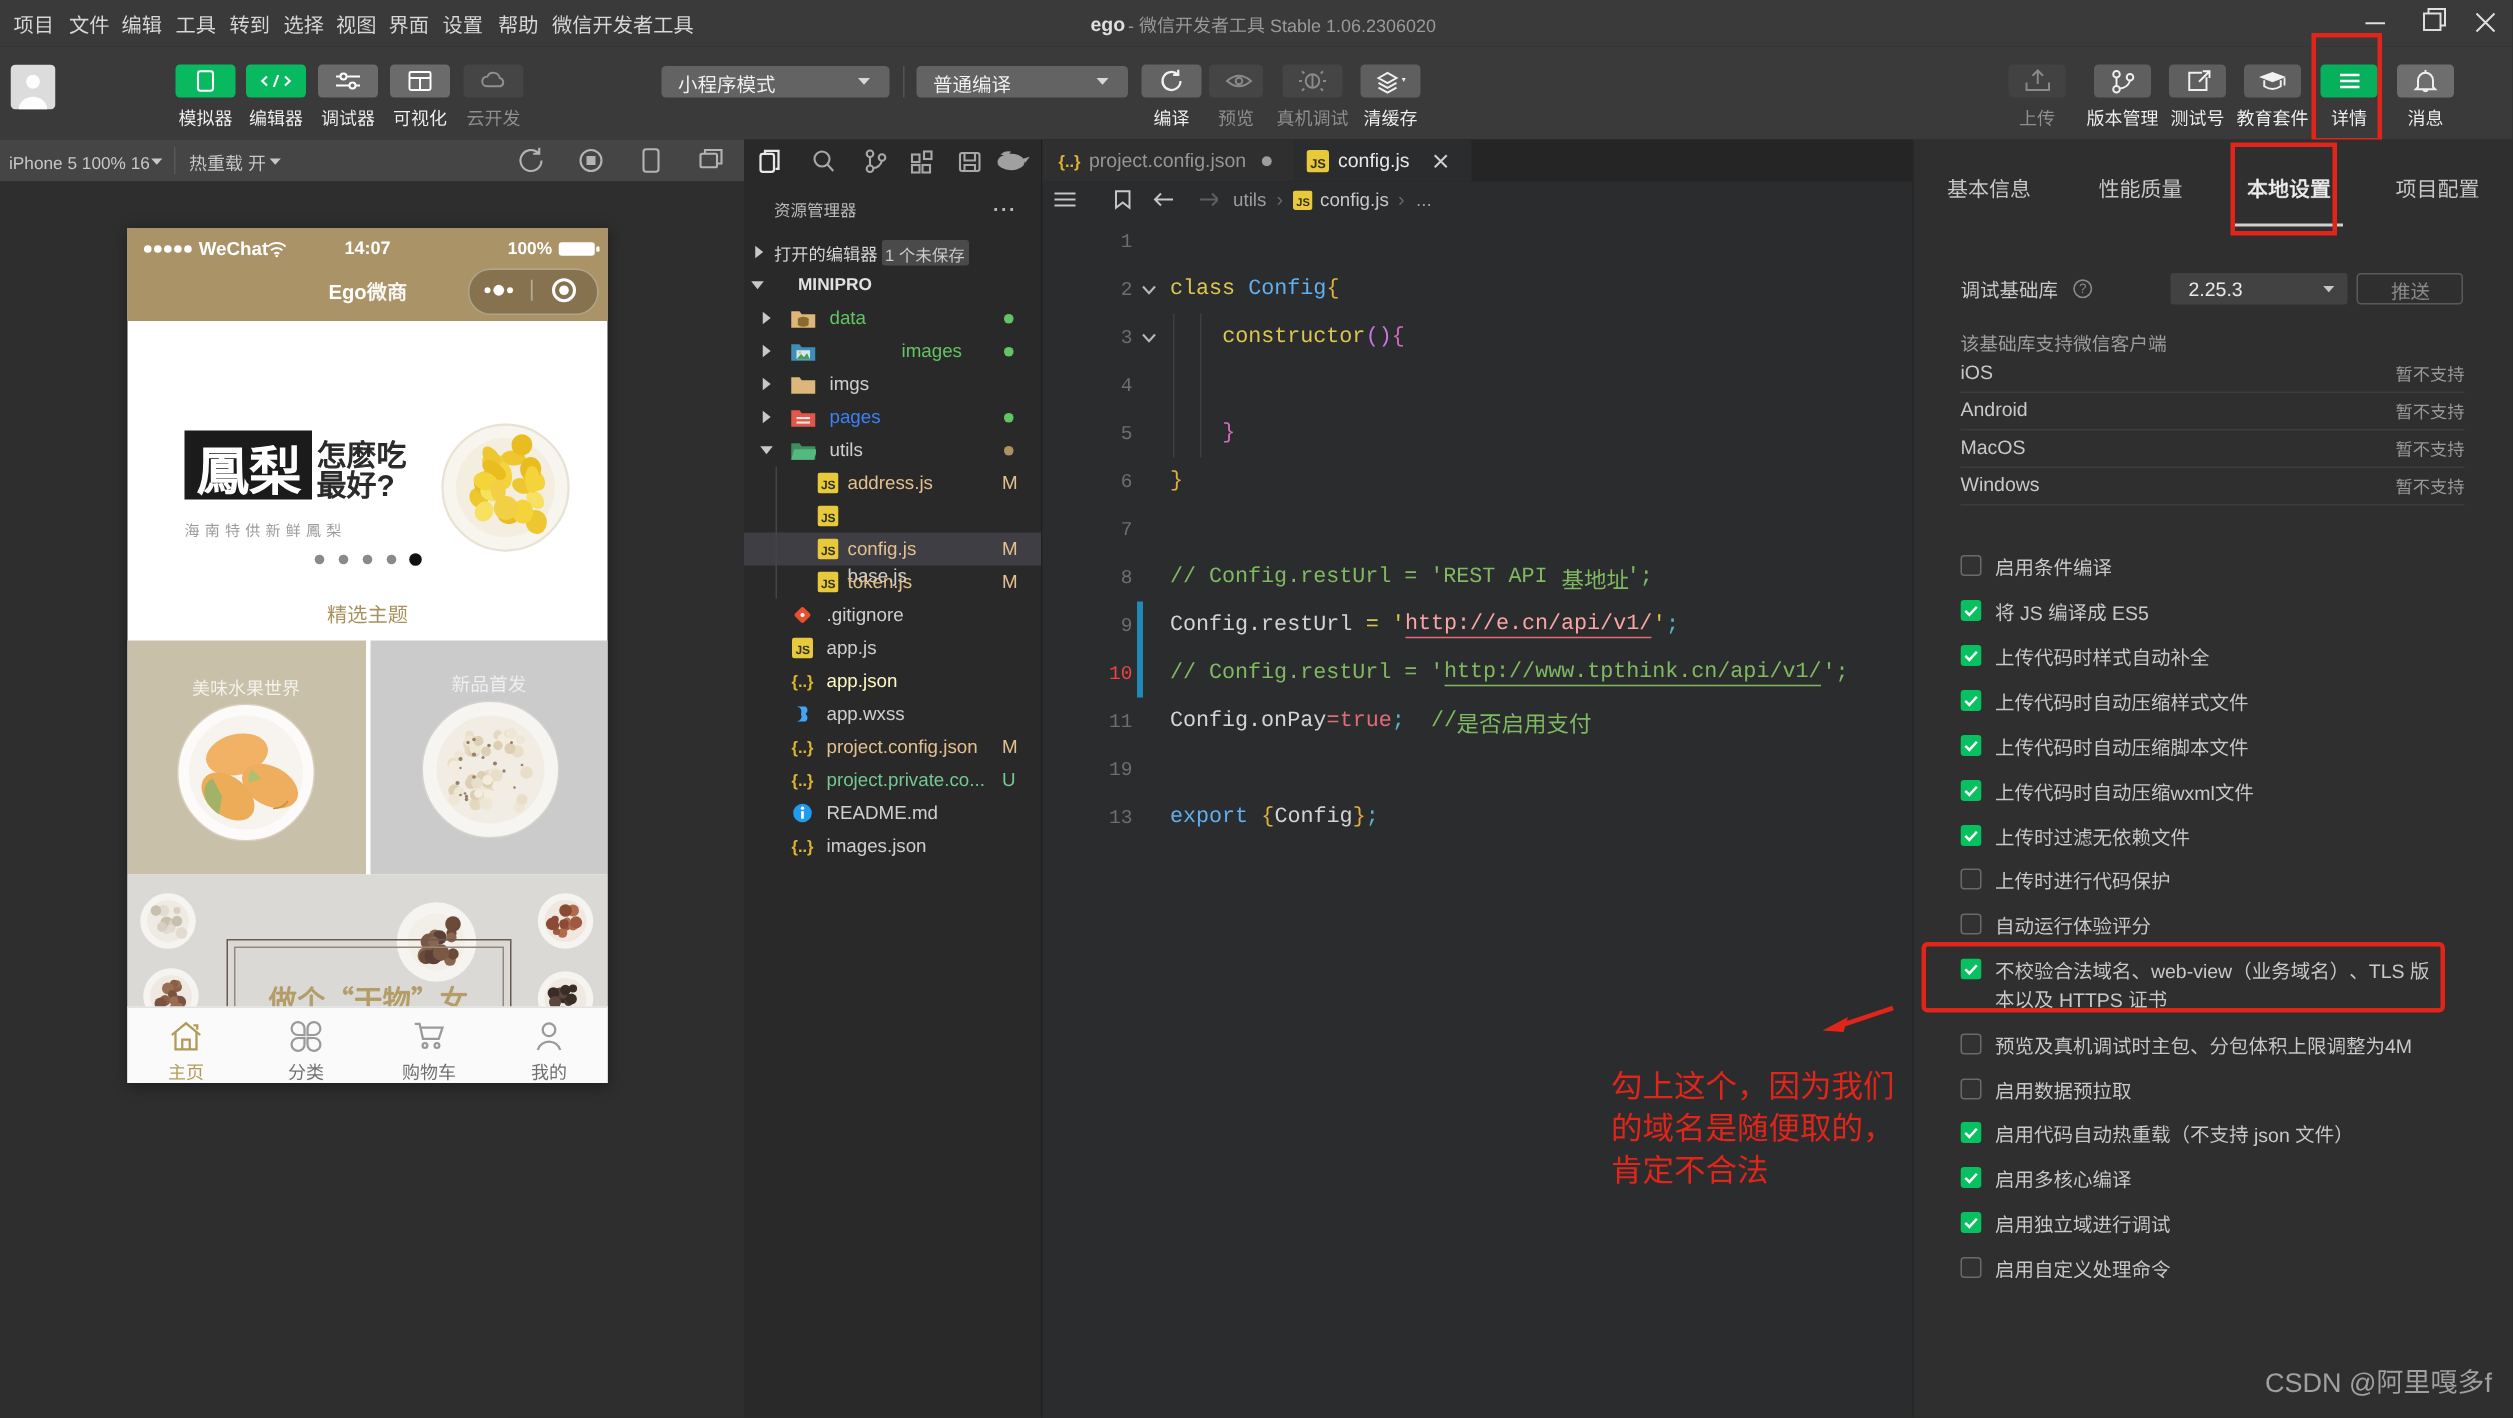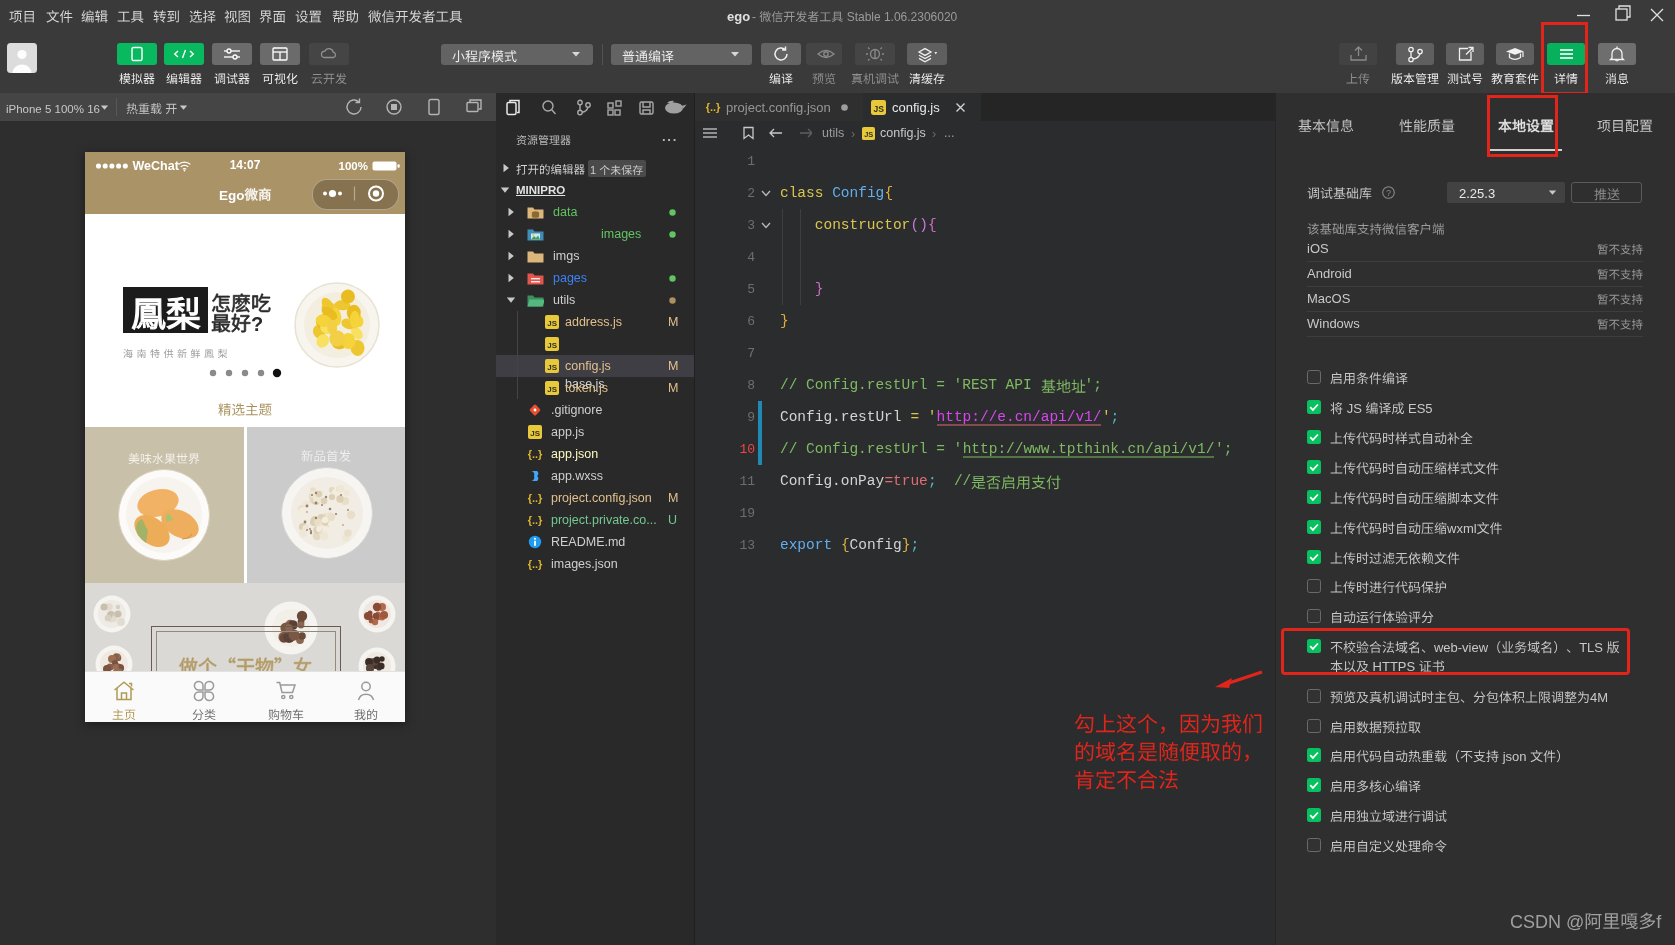--- a/index.html
+++ b/index.html
@@ -926,21 +926,21 @@
     <svg style="position:absolute;left:590.4px;top:163.6px;overflow:visible;" width="53.2" height="11.0" viewBox="0 0 967 180" fill="#cccccc">
       <text x="0" y="176" font-size="200" font-family="Liberation Sans" font-weight="normal" fill="#cccccc">1</text>
       <use href="#g4e2a" x="167"></use>
       <use href="#g672a" x="367"></use>
       <use href="#g4fdd" x="567"></use>
       <use href="#g5b58" x="767"></use>
     </svg>
     <svg style="position:absolute;left:500px;top:186px" width="10" height="8" viewBox="0 0 10 8">
       <path d="M0.8 1.5 L5 6.8 L9.2 1.5 z" fill="#c8c8c8"></path>
     </svg>
-    <div style="position:absolute;left:516px;top:190px;transform:translateY(-50%);font:700 11.5px 'Liberation Sans',sans-serif;color:#e2e2e2;white-space:nowrap;text-decoration:underline;">MINIPRO</div>
+    <div style="position:absolute;left:532px;top:190px;transform:translateY(-50%);font:700 11.5px 'Liberation Sans',sans-serif;color:#e2e2e2;white-space:nowrap;">MINIPRO</div>
     <svg style="position:absolute;left:507px;top:207px" width="8" height="10" viewBox="0 0 8 10">
       <path d="M1.5 0.8 L6.8 5 L1.5 9.2 z" fill="#c8c8c8"></path>
     </svg>
     <svg style="position:absolute;left:527px;top:205.5px" width="17" height="13" viewBox="0 0 17 13">
       <path d="M 0.5 1.5 h 5.5 l 1.5 2 h 9 v 9 h -16 z" fill="#dcb67a"></path>
       <ellipse cx="8.5" cy="6.8" rx="3.6" ry="1.6" fill="#8a6a30"></ellipse>
       <path d="M 4.9 6.8 v 3.4 a 3.6 1.6 0 0 0 7.2 0 v -3.4" fill="#8a6a30"></path>
     </svg>
     <div style="position:absolute;left:553px;top:212px;transform:translateY(-50%);font:400 12.5px 'Liberation Sans',sans-serif;color:#62c462;white-space:nowrap;">data</div>
     <svg style="position:absolute;left:669px;top:208.5px" width="7" height="7" viewBox="0 0 7 7">
@@ -1125,21 +1125,21 @@
     <div style="position:absolute;left:780.0px;top:385px;transform:translateY(-50%);font:14.5px 'Liberation Mono';color:#7fba62;white-space:pre;letter-spacing:-0.0249px;">// Config.restUrl = 'REST API </div>
     <svg style="position:absolute;left:1041.0px;top:377.8px;overflow:visible;" width="45.0" height="15.0" viewBox="0 0 600 180" fill="#7fba62">
       <use href="#g57fa" x="0"></use>
       <use href="#g5730" x="200"></use>
       <use href="#g5740" x="400"></use>
     </svg>
     <div style="position:absolute;left:1084.5px;top:385px;transform:translateY(-50%);font:14.5px 'Liberation Mono';color:#7fba62;white-space:pre;letter-spacing:-0.0249px;">';</div>
     <div style="position:absolute;left:780.0px;top:417px;transform:translateY(-50%);font:14.5px 'Liberation Mono';color:#d4d4d4;white-space:pre;letter-spacing:-0.0249px;">Config.restUrl </div>
     <div style="position:absolute;left:910.5px;top:417px;transform:translateY(-50%);font:14.5px 'Liberation Mono';color:#dcc64f;white-space:pre;letter-spacing:-0.0249px;">=</div>
     <div style="position:absolute;left:919.2px;top:417px;transform:translateY(-50%);font:14.5px 'Liberation Mono';color:#dcc64f;white-space:pre;letter-spacing:-0.0249px;"> '</div>
-    <div style="position:absolute;left:936.6px;top:417px;transform:translateY(-50%);font:14.5px 'Liberation Mono';color:#d946ef;white-space:pre;letter-spacing:-0.0249px;border-bottom:1px solid #e06c75;">http://e.cn/api/v1/</div>
+    <div style="position:absolute;left:936.6px;top:417px;transform:translateY(-50%);font:14.5px 'Liberation Mono';color:#fca5a5;white-space:pre;letter-spacing:-0.0249px;border-bottom:1px solid #e06c75;">http://e.cn/api/v1/</div>
     <div style="position:absolute;left:1101.9px;top:417px;transform:translateY(-50%);font:14.5px 'Liberation Mono';color:#dcc64f;white-space:pre;letter-spacing:-0.0249px;">'</div>
     <div style="position:absolute;left:1110.6px;top:417px;transform:translateY(-50%);font:14.5px 'Liberation Mono';color:#56b6c2;white-space:pre;letter-spacing:-0.0249px;">;</div>
     <div style="position:absolute;left:780.0px;top:449px;transform:translateY(-50%);font:14.5px 'Liberation Mono';color:#7fba62;white-space:pre;letter-spacing:-0.0249px;">// Config.restUrl = '</div>
     <div style="position:absolute;left:962.7px;top:449px;transform:translateY(-50%);font:14.5px 'Liberation Mono';color:#7fba62;white-space:pre;letter-spacing:-0.0249px;border-bottom:1px solid #7fba62;">http://www.tpthink.cn/api/v1/</div>
     <div style="position:absolute;left:1215.0px;top:449px;transform:translateY(-50%);font:14.5px 'Liberation Mono';color:#7fba62;white-space:pre;letter-spacing:-0.0249px;">';</div>
     <div style="position:absolute;left:780.0px;top:481px;transform:translateY(-50%);font:14.5px 'Liberation Mono';color:#d4d4d4;white-space:pre;letter-spacing:-0.0249px;">Config.onPay</div>
     <div style="position:absolute;left:884.4px;top:481px;transform:translateY(-50%);font:14.5px 'Liberation Mono';color:#e06c75;white-space:pre;letter-spacing:-0.0249px;">=</div>
     <div style="position:absolute;left:893.1px;top:481px;transform:translateY(-50%);font:14.5px 'Liberation Mono';color:#e06c75;white-space:pre;letter-spacing:-0.0249px;">true</div>
     <div style="position:absolute;left:927.9px;top:481px;transform:translateY(-50%);font:14.5px 'Liberation Mono';color:#56b6c2;white-space:pre;letter-spacing:-0.0249px;">;</div>
     <div style="position:absolute;left:936.6px;top:481px;transform:translateY(-50%);font:14.5px 'Liberation Mono';color:#7fba62;white-space:pre;letter-spacing:-0.0249px;">  //</div>

